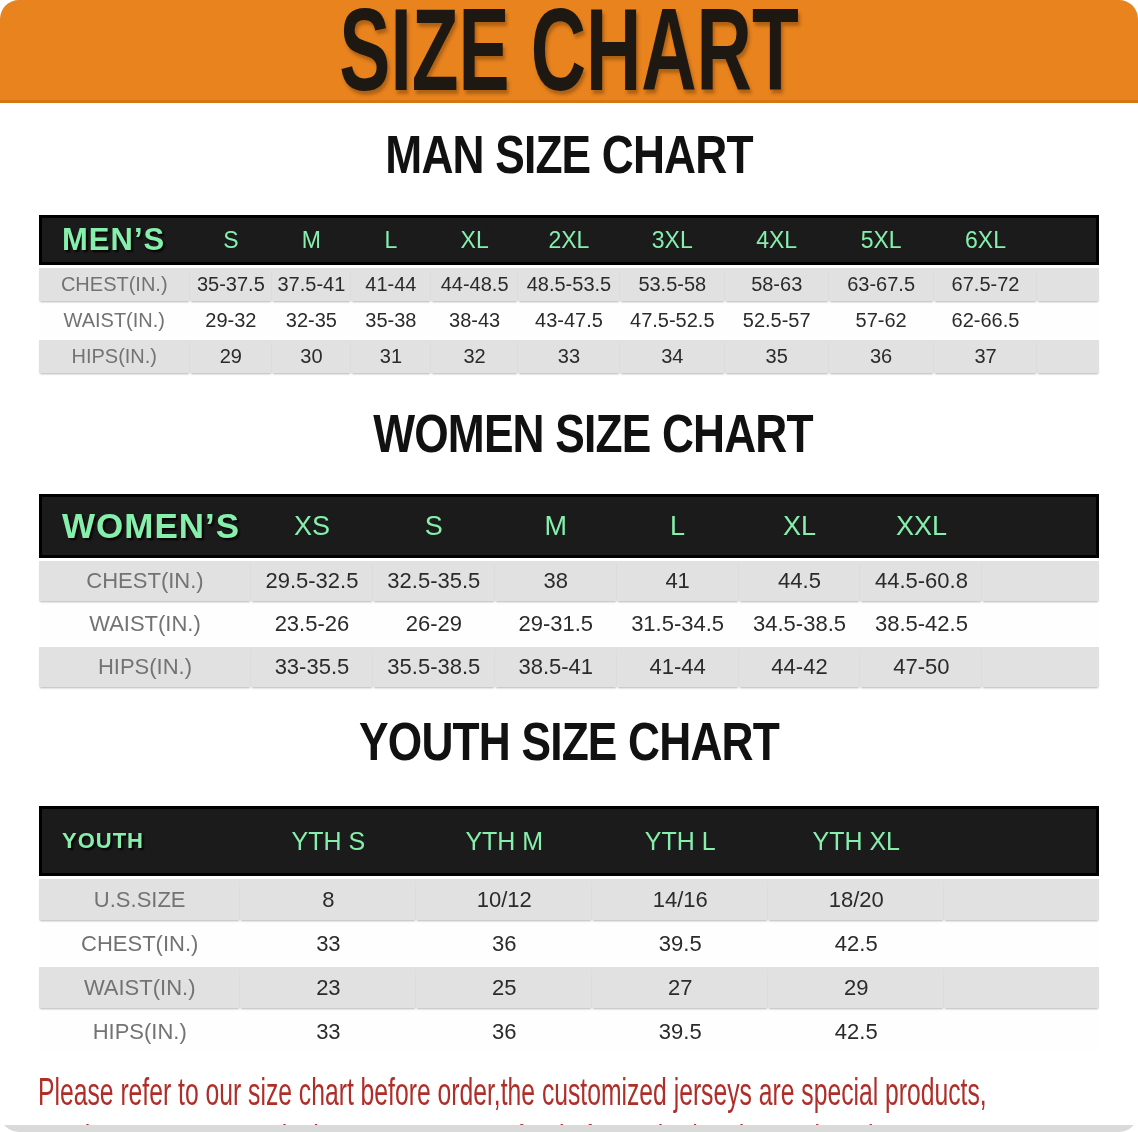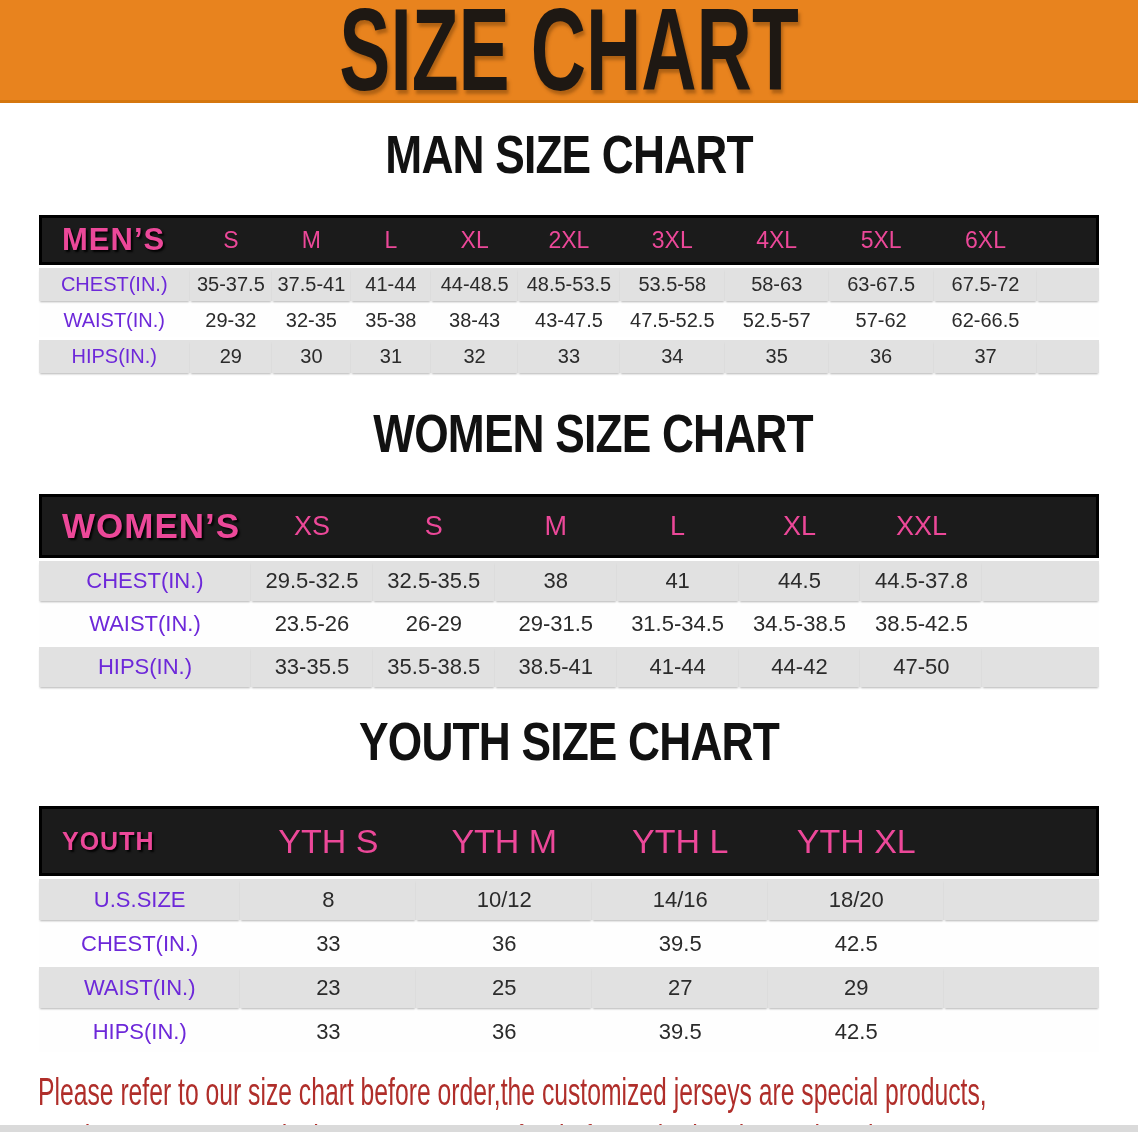--- a/index.html
+++ b/index.html
@@ -2,21 +2,21 @@
 <html><head>
 <meta charset="utf-8">
 <style>
   html, body { margin: 0; padding: 0; }
   body {
     width: 1138px; height: 1132px;
     background: #ffffff;
     font-family: "Liberation Sans", sans-serif;
     overflow: hidden;
   }
-  .page { position: relative; width: 1138px; height: 1132px; overflow: hidden; }
+  .page { position: relative; width: 1138px; height: 1132px; overflow: hidden; border-radius: 19px; }
 
   
   .banner {
     height: 100px;
     background: #E8831E;
     border-bottom: 3px solid #D5770F;
     text-align: center;
     overflow: visible;
   }
   .banner-title {
@@ -52,21 +52,21 @@
     width: 1060px;
     margin: 16px auto 0;
     border-collapse: separate;
     border-spacing: 0 3px;
     table-layout: fixed;
   }
   .sec-youth .size-table { margin-top: 20px; }
 
   .size-table thead th {
     background: #1B1B1B;
-    color: #ec4899;
+    color: #86efac;
     font-weight: normal;
     text-align: center;
     border-top: 3px solid #000000;
     border-bottom: 3px solid #000000;
     padding: 0;
   }
   .size-table thead th:first-child  { border-left: 3px solid #000000; }
   .size-table thead th:last-child   { border-right: 3px solid #000000; }
   .size-table thead th.corner {
     text-align: left;
@@ -74,38 +74,38 @@
     font-weight: bold;
     letter-spacing: 1px;
     text-shadow: 2px 2px 2px rgba(0,0,0,0.9);
   }
 
   .size-table td {
     text-align: center;
     color: #2B2B2B;
     padding: 0;
   }
-  .size-table td.row-label { color: #6d28d9; }
+  .size-table td.row-label { color: #737373; }
   .size-table tbody tr:nth-child(odd) td {
     background: #E1E1E1;
     box-shadow: 0 2px 2px -1px rgba(0,0,0,0.30);
   }
   .size-table tbody tr:nth-child(even) td { background: #FEFEFE; }
 
   
   .t-men   thead th { height: 44px; font-size: 23px; }
   .t-men   thead th.corner { font-size: 31px; }
   .t-men   tbody td { height: 33px; font-size: 20px; }
 
   .t-women thead th { height: 58px; font-size: 27px; }
   .t-women thead th.corner { font-size: 35px; }
   .t-women tbody td { height: 40px; font-size: 22px; }
 
-  .t-youth thead th { height: 64px; font-size: 34px; }
-  .t-youth thead th.corner { font-size: 25px; }
+  .t-youth thead th { height: 64px; font-size: 25px; }
+  .t-youth thead th.corner { font-size: 22px; }
   .t-youth tbody td { height: 41px; font-size: 22px; }
 
   
   .notice { width: 1062px; margin: 14px auto 0; }
   .notice p { margin: 0; white-space: nowrap; }
   .notice .squeeze {
     display: inline-block;
     font-size: 38px;
     line-height: 47px;
     color: #B02E2A;
@@ -230,21 +230,21 @@
           </tr>
         </thead>
         <tbody>
           <tr>
             <td class="row-label">CHEST(IN.)</td>
             <td>29.5-32.5</td>
             <td>32.5-35.5</td>
             <td>38</td>
             <td>41</td>
             <td>44.5</td>
-            <td>44.5-37.8</td>
+            <td>44.5-60.8</td>
             <td></td>
           </tr>
           <tr>
             <td class="row-label">WAIST(IN.)</td>
             <td>23.5-26</td>
             <td>26-29</td>
             <td>29-31.5</td>
             <td>31.5-34.5</td>
             <td>34.5-38.5</td>
             <td>38.5-42.5</td>

